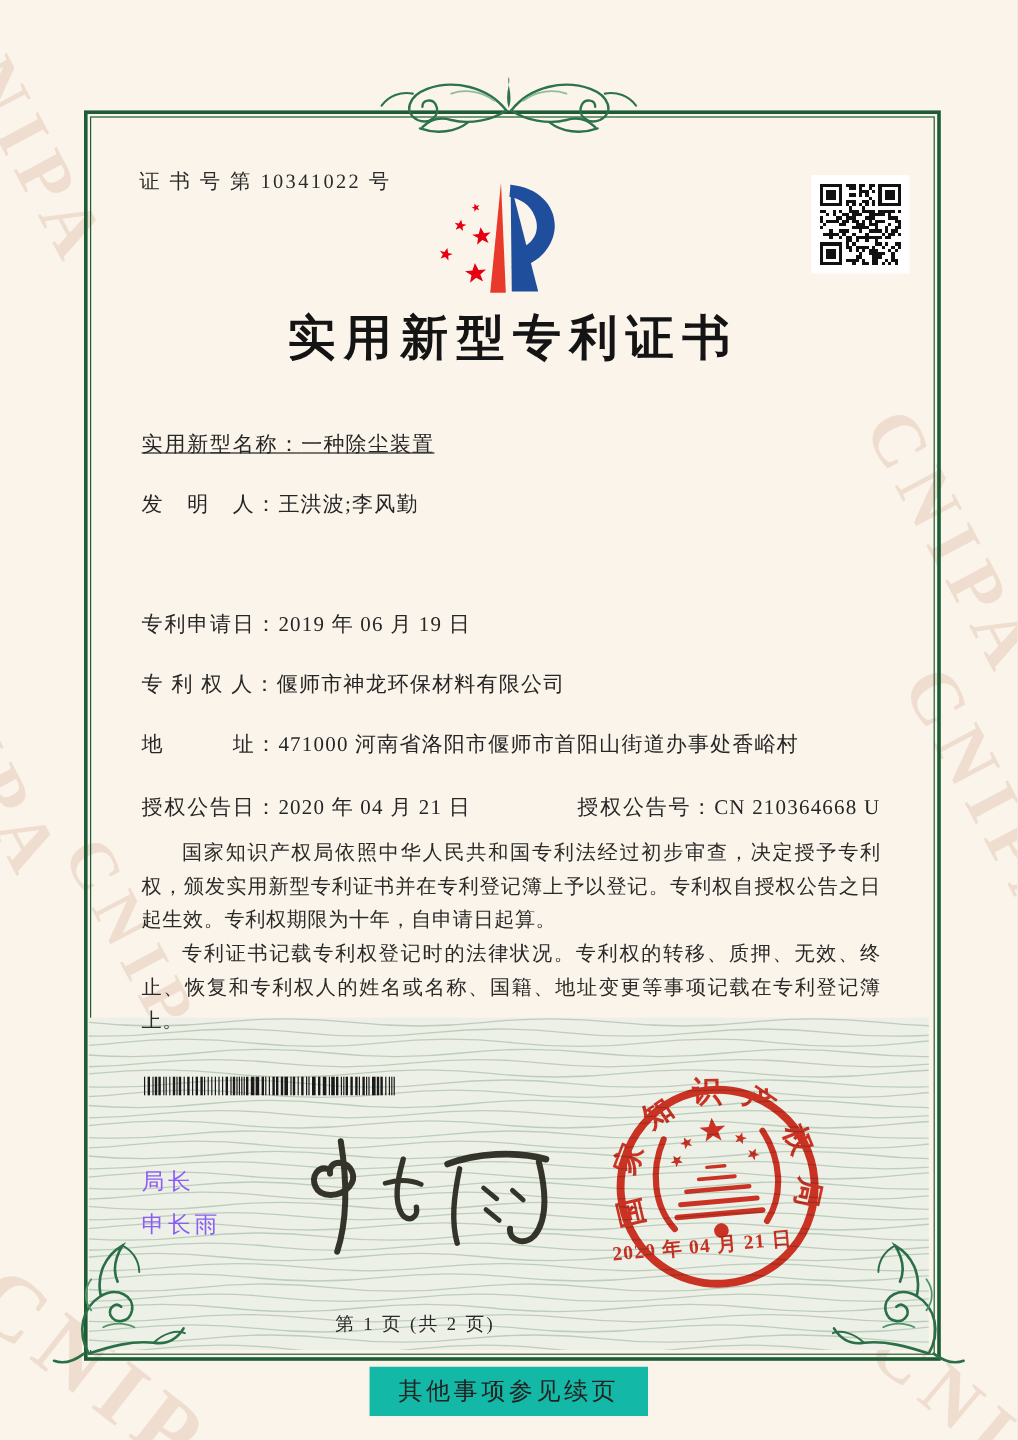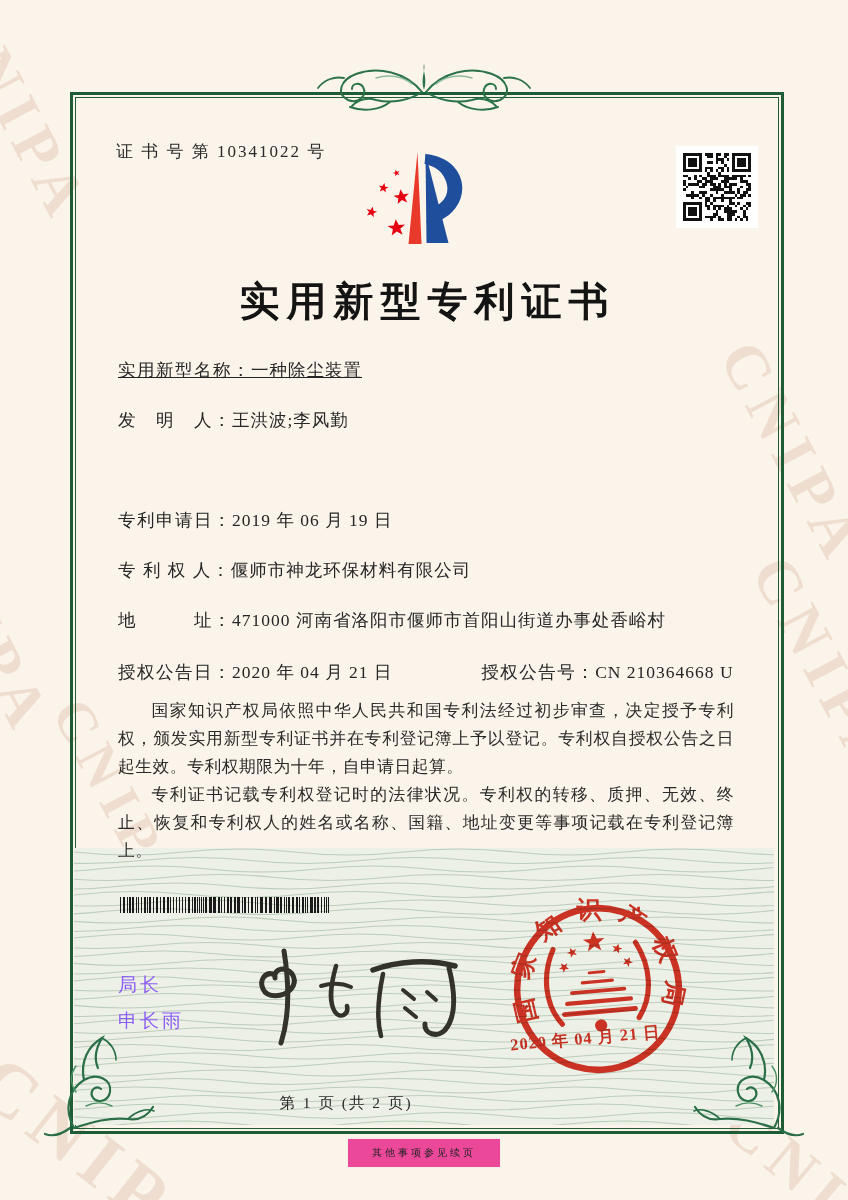--- a/index.html
+++ b/index.html
@@ -23,21 +23,21 @@
   }
   .frame-inner{
     position:absolute;left:2px;top:2px;right:2px;bottom:2px;
     border:1px solid #1d5c35;
   }
   .cert-no{
     position:absolute;left:104px;top:140px;font-size:17px;
     letter-spacing:2px;color:#2a2a2a;z-index:3;margin-left:12px;
   }
   .title{
-    position:absolute;left:0;top:274px;width:848px;text-align:center;
+    position:absolute;left:0;top:254px;width:848px;text-align:center;
     font-size:40px;font-weight:bold;letter-spacing:7px;text-indent:7px;
     color:#141414;z-index:3;
   }
   .field-row{position:absolute;left:118px;font-size:17.5px;z-index:3;white-space:nowrap;}
   .flabel{letter-spacing:1.5px;color:#262626;}
   .fval{letter-spacing:1px;color:#262626;}
   .para-block{
     position:absolute;left:118px;top:697px;width:616px;z-index:3;
     font-size:16.8px;line-height:28px;text-align:justify;color:#2a2a28;
   }
@@ -54,21 +54,21 @@
   .seal{
     position:absolute;left:504px;top:895px;width:188px;height:188px;z-index:5;
     mix-blend-mode:multiply;opacity:0.94;transform:rotate(-5deg);
   }
   .page-indicator{
     position:absolute;left:0;top:1093px;width:692px;text-align:center;
     font-size:15.5px;letter-spacing:2px;color:#2a2a2a;z-index:4;
   }
   .footer-note{
     position:absolute;left:424px;top:1139px;transform:translateX(-50%);
-    background:#ec4899;padding:7px 24px;font-size:10px;letter-spacing:3px;
+    background:#14b8a6;padding:7px 24px;font-size:20px;letter-spacing:3px;
     color:#222;z-index:3;box-shadow:0 0 2px rgba(0,0,0,0.08);
   }
   .ornament{position:absolute;z-index:4;pointer-events:none;}
   .logo{position:absolute;left:358px;top:142px;width:106px;height:114px;z-index:3;}
   .qrbox{position:absolute;left:676px;top:146px;width:82px;height:82px;background:#fff;z-index:3;}
   .qrbox svg{position:absolute;left:7px;top:7px;width:68px;height:68px;}
 </style>
 </head>
 <body>
 

